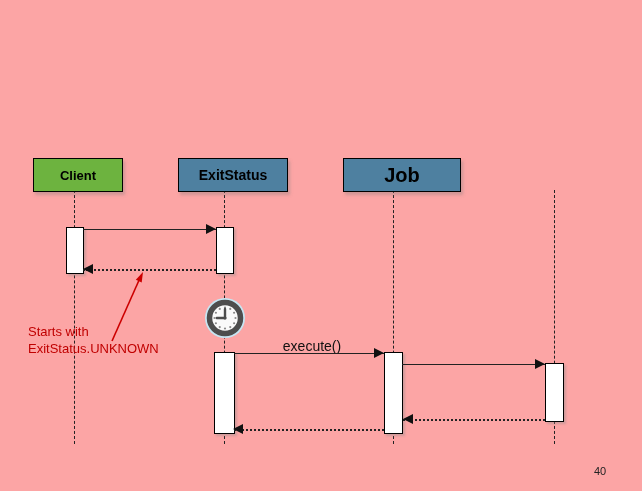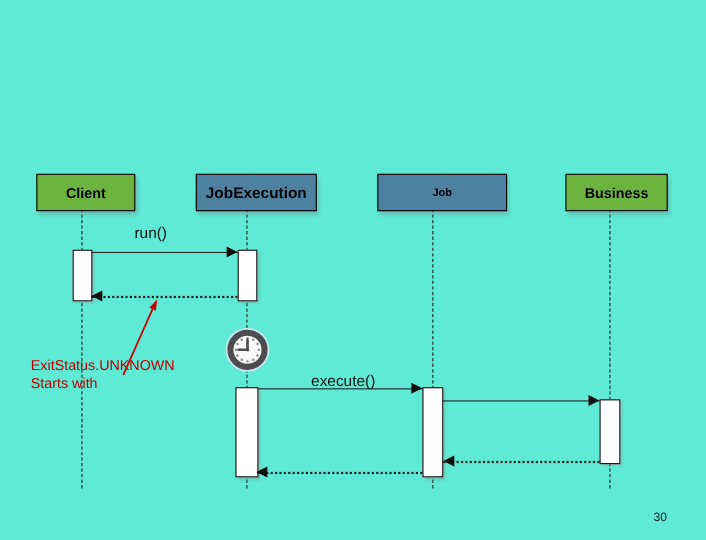--- a/index.html
+++ b/index.html
@@ -1,19 +1,19 @@
 <!DOCTYPE html>
 <html><head>
 <meta charset="utf-8">
 <style>
   html,body{margin:0;padding:0;background:#fff;}
   .canvas{
     position:relative;
     width:642px;height:491px;
-    background:#5eead4;
+    background:#fca5a5;
     font-family:"Liberation Sans", sans-serif;
     overflow:hidden;
   }
   .lifeline{
     position:absolute;top:190px;height:254px;width:0;
     border-left:1px dashed #222;
   }
   .pbox{
     position:absolute;top:158px;height:32px;
     border:1px solid #000;
@@ -54,36 +54,32 @@
 
   <div class="lifeline" style="left:74px"></div>
   <div class="lifeline" style="left:224px"></div>
   <div class="lifeline" style="left:393px"></div>
   <div class="lifeline" style="left:554px"></div>
 
   <div class="pbox green" style="left:33px;width:88px">
     <span>Client</span>
   </div>
   <div class="pbox blue" style="left:178px;width:108px;font-size:14px">
-    <span>JobExecution</span>
+    <span>ExitStatus</span>
   </div>
-  <div class="pbox blue" style="left:343px;width:116px;font-size:10px">
+  <div class="pbox blue" style="left:343px;width:116px;font-size:20px">
     <span>Job</span>
-  </div>
-  <div class="pbox green" style="left:514px;width:91px">
-    <span>Business</span>
   </div>
 
   <div class="act" style="left:66px;top:227px;width:16px;height:45px"></div>
   <div class="act" style="left:216px;top:227px;width:16px;height:45px"></div>
   <div class="act" style="left:214px;top:352px;width:19px;height:80px"></div>
   <div class="act" style="left:384px;top:352px;width:17px;height:80px"></div>
   <div class="act" style="left:545px;top:363px;width:17px;height:57px"></div>
 
-  <div class="msg-label" style="left:87px;top:203px;width:100px">run()</div>
   <div class="msg-line solid" style="left:83px;top:229px;width:133px"></div>
   <div class="arr right" style="left:206px;top:224px"></div>
 
   <div class="msg-line dotted" style="left:83px;top:269px;width:133px"></div>
   <div class="arr left" style="left:83px;top:264px"></div>
 
   <div class="msg-label" style="left:262px;top:338px;width:100px">execute()</div>
   <div class="msg-line solid" style="left:234px;top:353px;width:150px"></div>
   <div class="arr right" style="left:374px;top:348px"></div>
 
@@ -114,23 +110,23 @@
         <circle cx="16.75" cy="12.9" r="1.1"></circle>
     </g>
     <g stroke="#4d4d4d" stroke-width="2.4" stroke-linecap="round">
       <line x1="22" y1="22" x2="22" y2="13"></line>
       <line x1="22" y1="22" x2="13.8" y2="22"></line>
     </g>
     <circle cx="22" cy="22" r="1.6" fill="#4d4d4d"></circle>
   </svg>
 
   <div class="annotation">
+    <div>Starts with</div>
     <div>ExitStatus.UNKNOWN</div>
-    <div>Starts with</div>
   </div>
   <svg class="abs" style="left:100px;top:264px" width="56" height="84" viewBox="0 0 56 84">
     <line x1="12" y1="77" x2="40" y2="14" stroke="#cc0000" stroke-width="1.6"></line>
     <polygon points="43,8 41.7,18.6 35.8,15.8" fill="#cc0000"></polygon>
   </svg>
 
-  <div class="pagenum">30</div>
+  <div class="pagenum">40</div>
 
 </div>
 
 </body></html>

